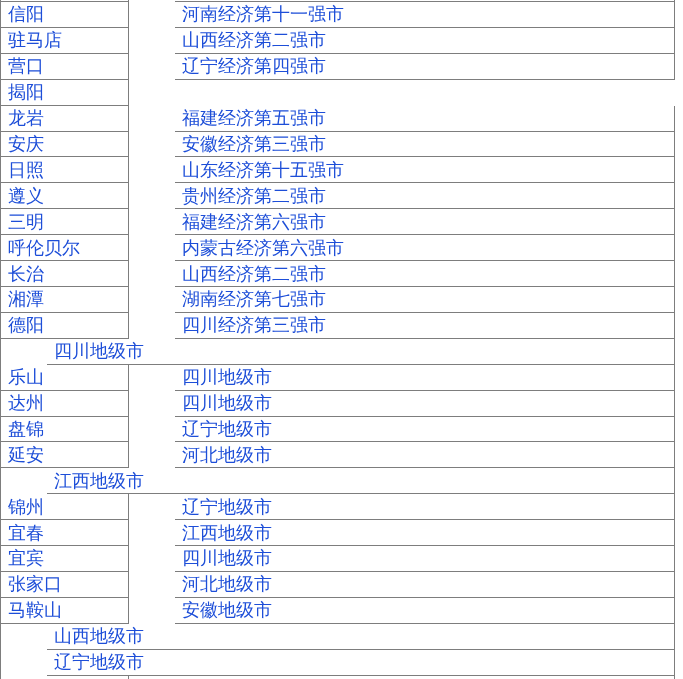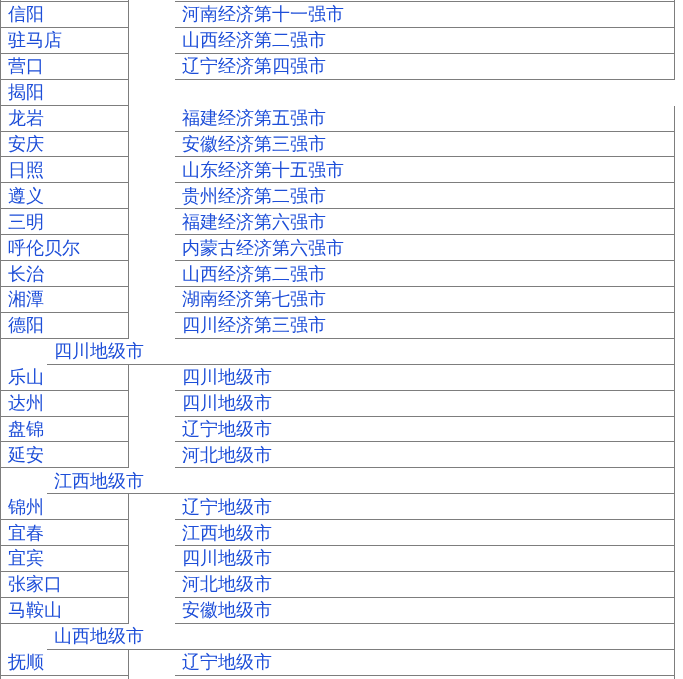--- a/index.html
+++ b/index.html
@@ -159,21 +159,20 @@
         <div class="cell desc">河北地级市</div>
       </div>
         <div class="row">
         <div class="cell city">马鞍山</div>
         <div class="cell desc">安徽地级市</div>
       </div>
         <div class="row">
         <div class="cell desc">山西地级市</div>
       </div>
         <div class="row">
-        <div class="cell city">抚顺</div>
         <div class="cell desc">辽宁地级市</div>
       </div>
     </div>
 
     <div class="row clipped-bottom">
       <div class="cell city"></div>
       <div class="cell desc"></div>
     </div>
 
   </div>

